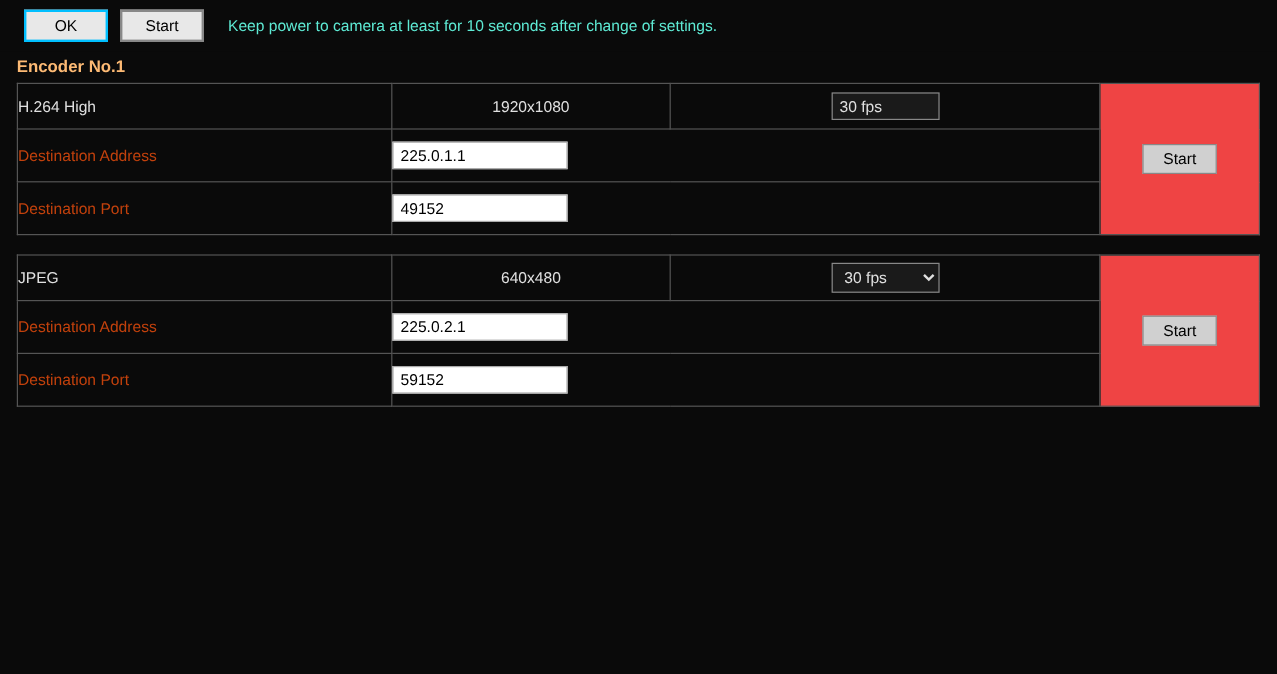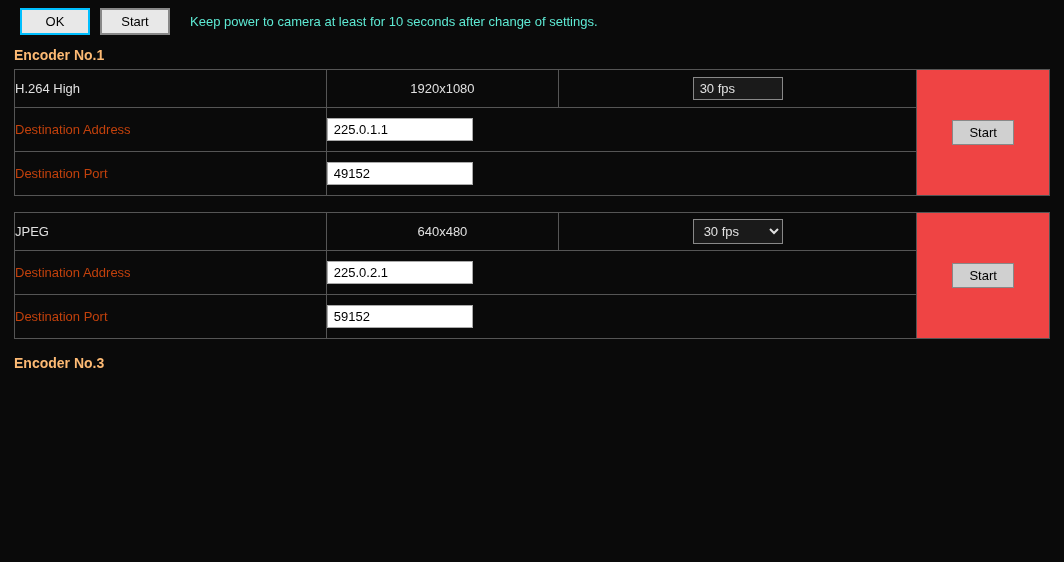--- a/index.html
+++ b/index.html
@@ -227,17 +227,14 @@
       <tr class="row-port">
         <td class="cell-label">Destination Port</td>
         <td class="colspan-middle" colspan="2">
           <input type="text" class="text-input" value="59152" style="">
         </td>
       </tr>
     </tbody>
       </table>
   </div>
 
-  <div class="encoder-section">
-    <div class="encoder-title">Encoder No.3</div>
-  </div>
 
 </div>
 
 </body></html>

